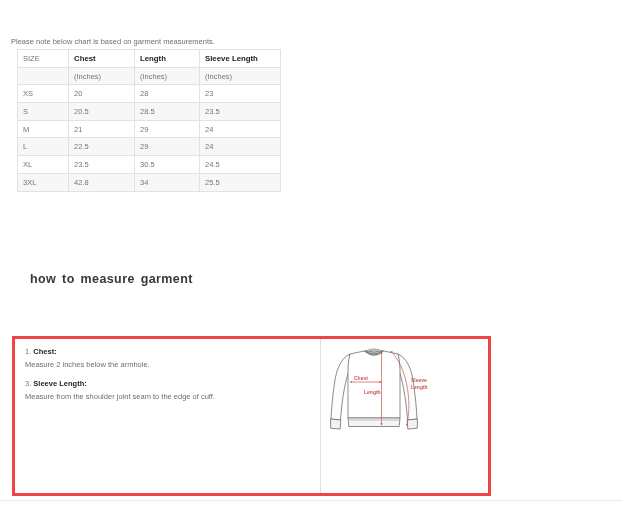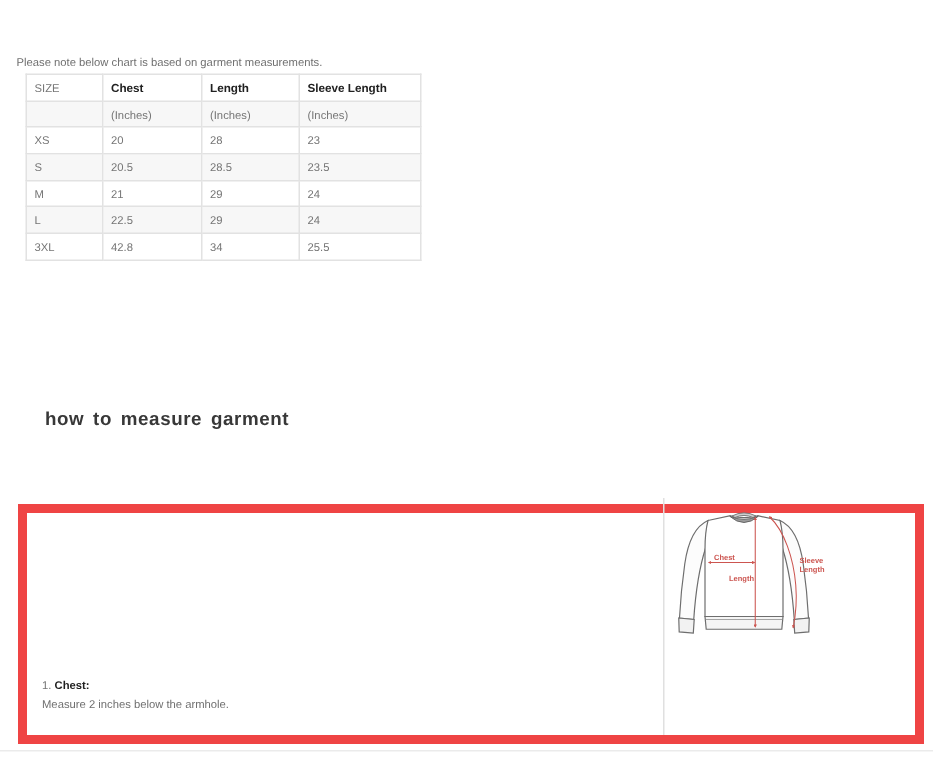--- a/index.html
+++ b/index.html
@@ -43,25 +43,24 @@
   table.size-chart tr:nth-child(even) { background: #f7f7f7; }
 
   .section-heading {
     position: absolute; left: 30px; top: 272px;
     font-size: 12.5px; font-weight: bold; color: #383838;
     letter-spacing: 0.4px; word-spacing: 2px;
   }
 
   .measure-box {
     position: absolute; left: 12px; top: 336px;
-    width: 604px; height: 160px;
-    border: 6px solid #ef4444;
+    width: 479px; height: 160px;
+    border: 3px solid #ef4444;
     display: flex;
     background: #fff;
-    align-items: flex-end;
   }
   .measure-box .instructions-cell {
     flex: 1 1 auto;
     padding: 7px 10px;
   }
   .instruction-block { margin-bottom: 7px; }
   .instruction-line { font-size: 7.5px; line-height: 12.5px; color: #6f6f6f; }
   .instruction-num { color: #757575; }
   .instruction-label { color: #1f1f1f; font-weight: bold; }
   .instruction-text { font-size: 7.5px; line-height: 12.5px; color: #6f6f6f; }
@@ -123,20 +122,26 @@
         <td>29</td>
         <td>24</td>
       </tr>
       <tr>
         <td>L</td>
         <td>22.5</td>
         <td>29</td>
         <td>24</td>
       </tr>
       <tr>
+        <td>XL</td>
+        <td>23.5</td>
+        <td>30.5</td>
+        <td>24.5</td>
+      </tr>
+      <tr>
         <td>3XL</td>
         <td>42.8</td>
         <td>34</td>
         <td>25.5</td>
       </tr>
     </tbody>
   </table>
 
   <h2 class="section-heading">how to measure garment</h2>
 
@@ -145,20 +150,27 @@
 
       <div class="instruction-block">
         <div class="instruction-line">
           <span class="instruction-num">1.</span>
           <span class="instruction-label">Chest:</span>
         </div>
         <div class="instruction-text">Measure 2 inches below the armhole.</div>
       </div>
 
 
+      <div class="instruction-block">
+        <div class="instruction-line">
+          <span class="instruction-num">3.</span>
+          <span class="instruction-label">Sleeve Length:</span>
+        </div>
+        <div class="instruction-text">Measure from the shoulder joint seam to the edge of cuff.</div>
+      </div>
 
     </div>
 
     <div class="diagram-cell">
       <svg width="168" height="158" viewBox="0 0 168 158">
         <defs>
           <marker id="arr" viewBox="0 0 4 4" refX="3" refY="2" markerWidth="3.2" markerHeight="3.2" orient="auto-start-reverse">
             <path d="M0,0 L4,2 L0,4 Z" fill="#cc5550"></path>
           </marker>
         </defs>

